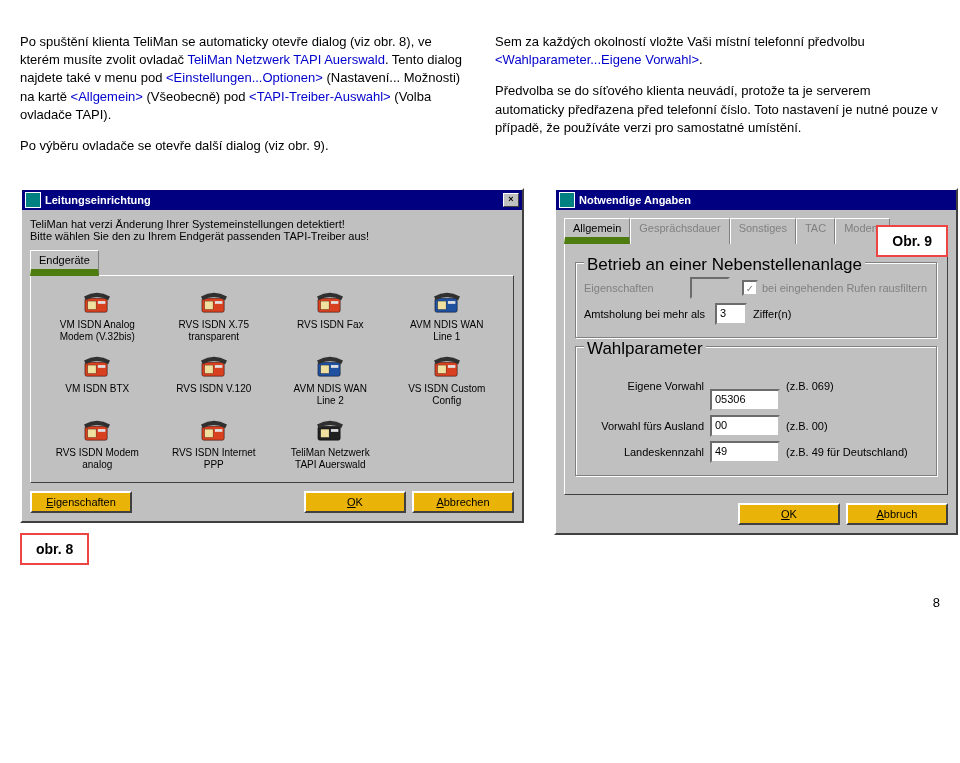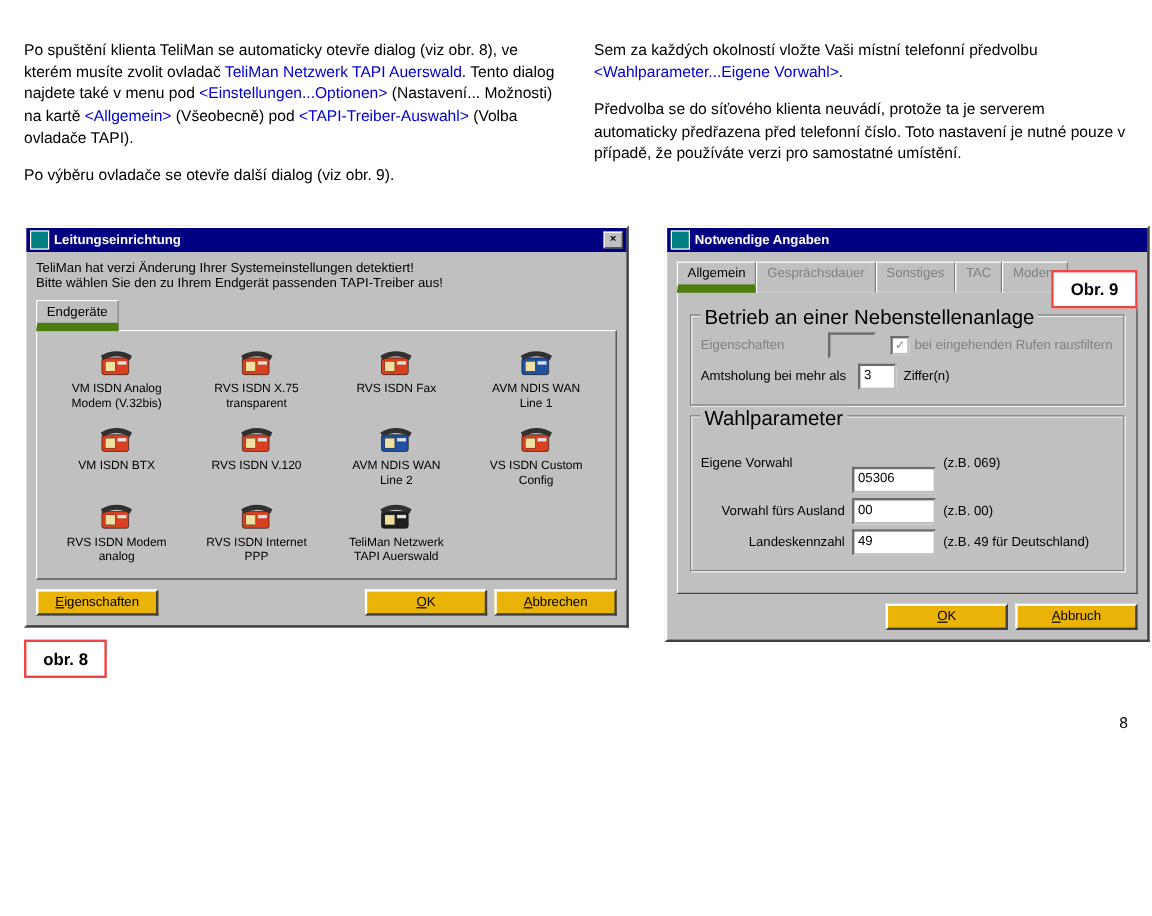--- a/index.html
+++ b/index.html
@@ -397,21 +397,21 @@
             </div>
             <div class="field-row">
               <label style="width:125px;">Amtsholung bei mehr als</label>
               <div class="textfield" style="width:22px;">3</div>
               <span style="margin-left:6px;">Ziffer(n)</span>
             </div>
           </div>
           <div class="groupbox">
             <span class="legend">Wahlparameter</span>
             <div class="field-row">
-              <label style="width:120px;text-align:left;">Eigene Vorwahl</label>
+              <label style="width:120px;text-align:right;">Eigene Vorwahl</label>
               <div class="textfield" style="width:60px;margin-top:28px;">05306</div>
               <span class="hint">(z.B. 069)</span>
             </div>
             <div class="field-row">
               <label style="width:120px;text-align:right;">Vorwahl fürs Ausland</label>
               <div class="textfield" style="width:60px;">00</div>
               <span class="hint">(z.B. 00)</span>
             </div>
             <div class="field-row">
               <label style="width:120px;text-align:right;">Landeskennzahl</label>

